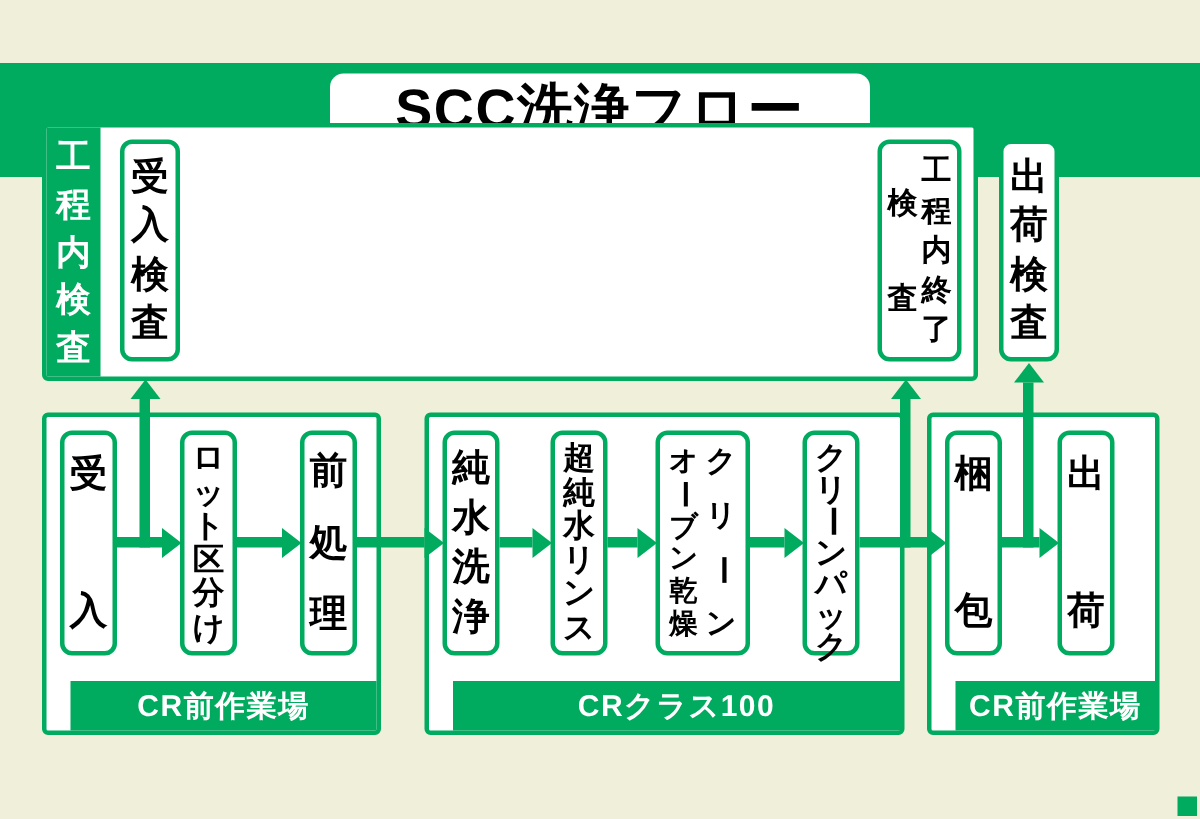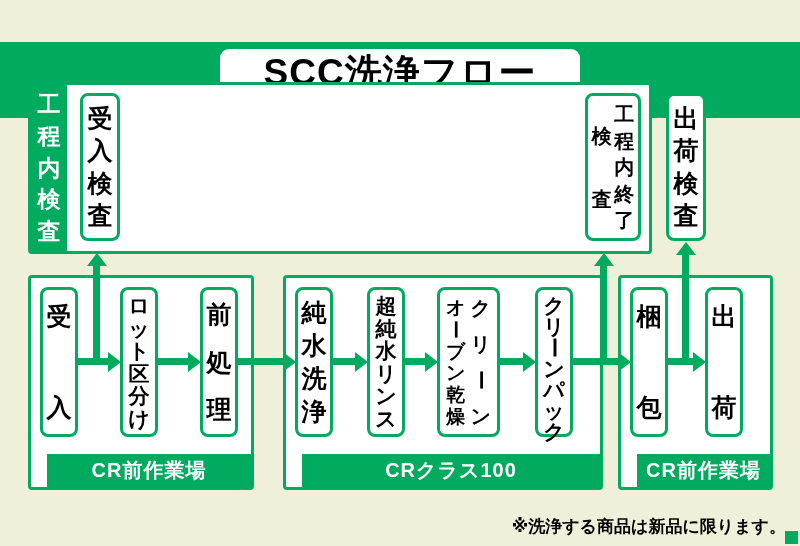--- a/index.html
+++ b/index.html
@@ -202,16 +202,15 @@
   <div class="ah" style="left:333px; width:22px"></div>
   <div class="ah" style="left:405px; width:20px"></div>
   <div class="ah" style="left:500px; width:23px"></div>
   <div class="ah" style="left:573px; width:45px"></div>
   <div class="ah" style="left:668px; width:25px"></div>
 
   <div class="av" style="left:93px;  top:266px; height:99px"></div>
   <div class="av" style="left:600px; top:266px; height:99px"></div>
   <div class="av" style="left:682px; top:255px; height:110px"></div>
 
-  <div class="footnote">※洗浄する商品は新品に限ります。</div>
   <div class="corner"></div>
 
 </div>
 
 </body></html>

